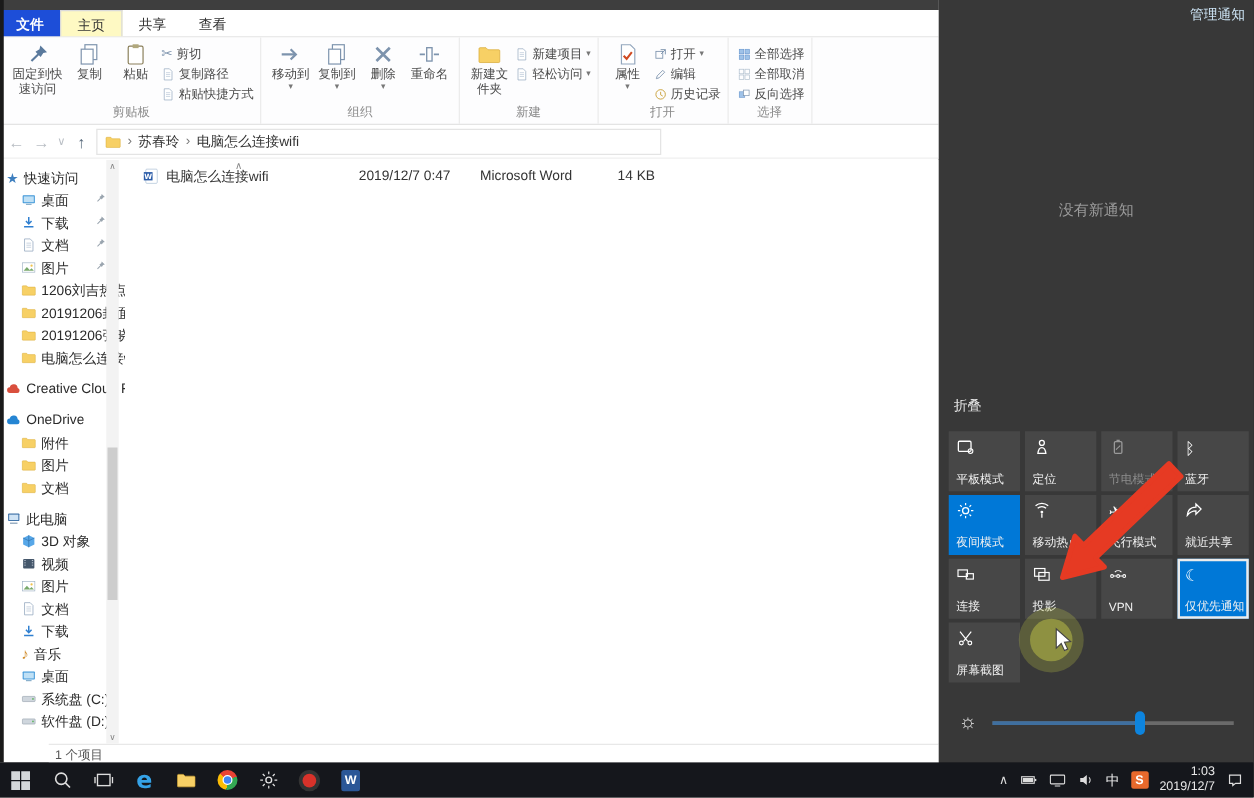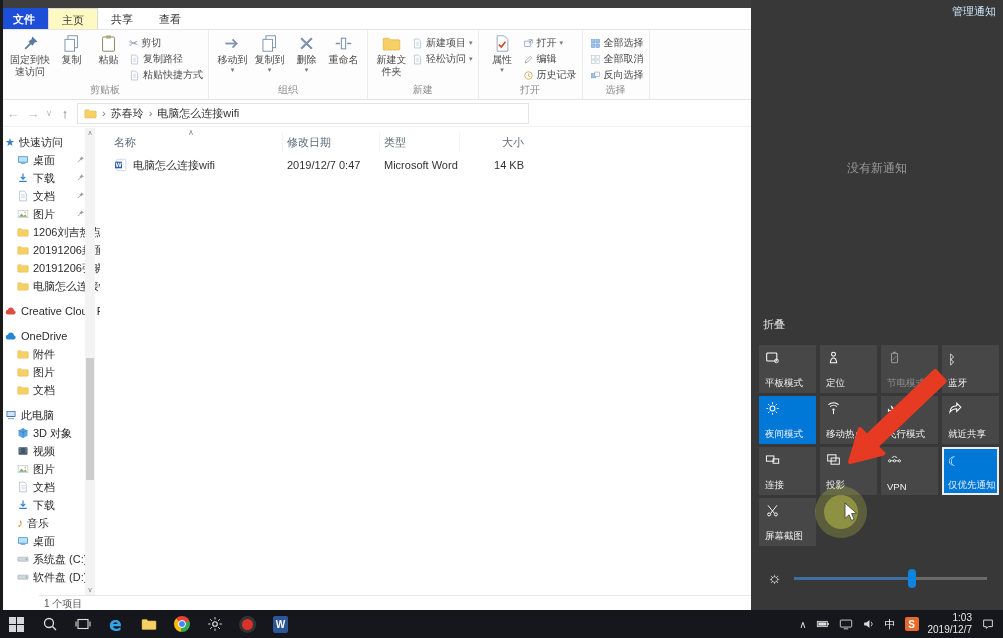--- a/index.html
+++ b/index.html
@@ -647,26 +647,20 @@
           </div>
         <div class="sscroll">
           <span class="sarr" style="top:1px">∧</span>
           <div class="sthumb"></div>
           <span class="sarr" style="bottom:1px">∨</span>
         </div>
       </div>
 
       <div class="filelist">
         <span class="sortind">∧</span>
-        <div class="fheader">
-          <div class="fh w-name">名称</div>
-          <div class="fh w-date">修改日期</div>
-          <div class="fh w-type">类型</div>
-          <div class="fh w-size">大小</div>
-        </div>
         <div class="frow">
           <div class="fc w-name fname">
               <svg>
                 <use href="#s-word"></use>
               </svg>
               <span>电脑怎么连接wifi</span>
             </div>
           <div class="fc w-date">2019/12/7 0:47</div>
           <div class="fc w-type">Microsoft Word ...</div>
           <div class="fc w-size">14 KB</div>

